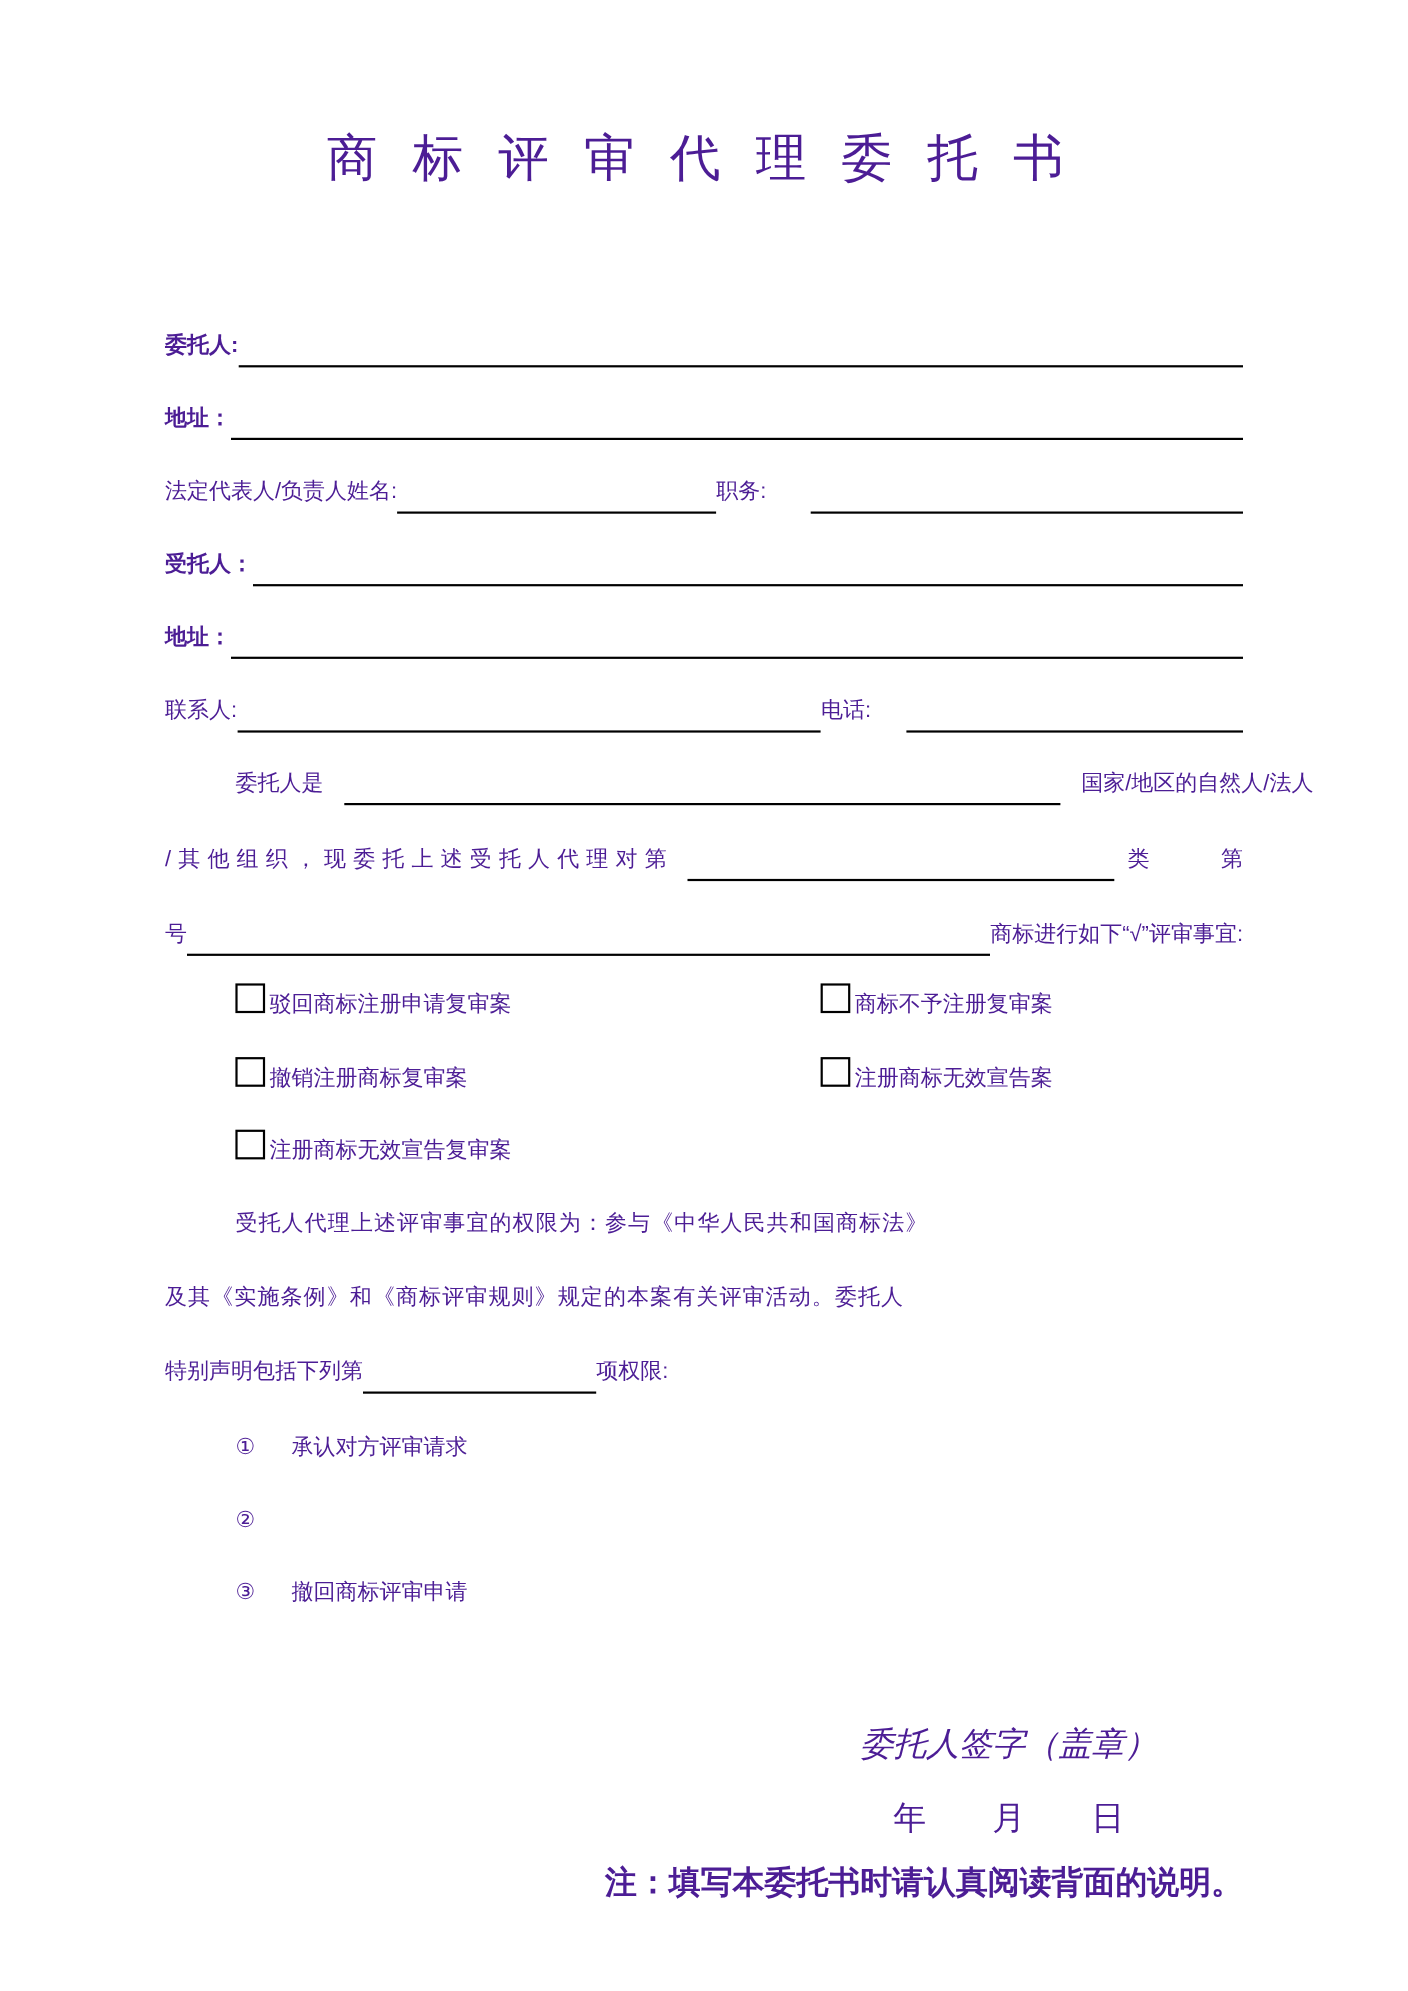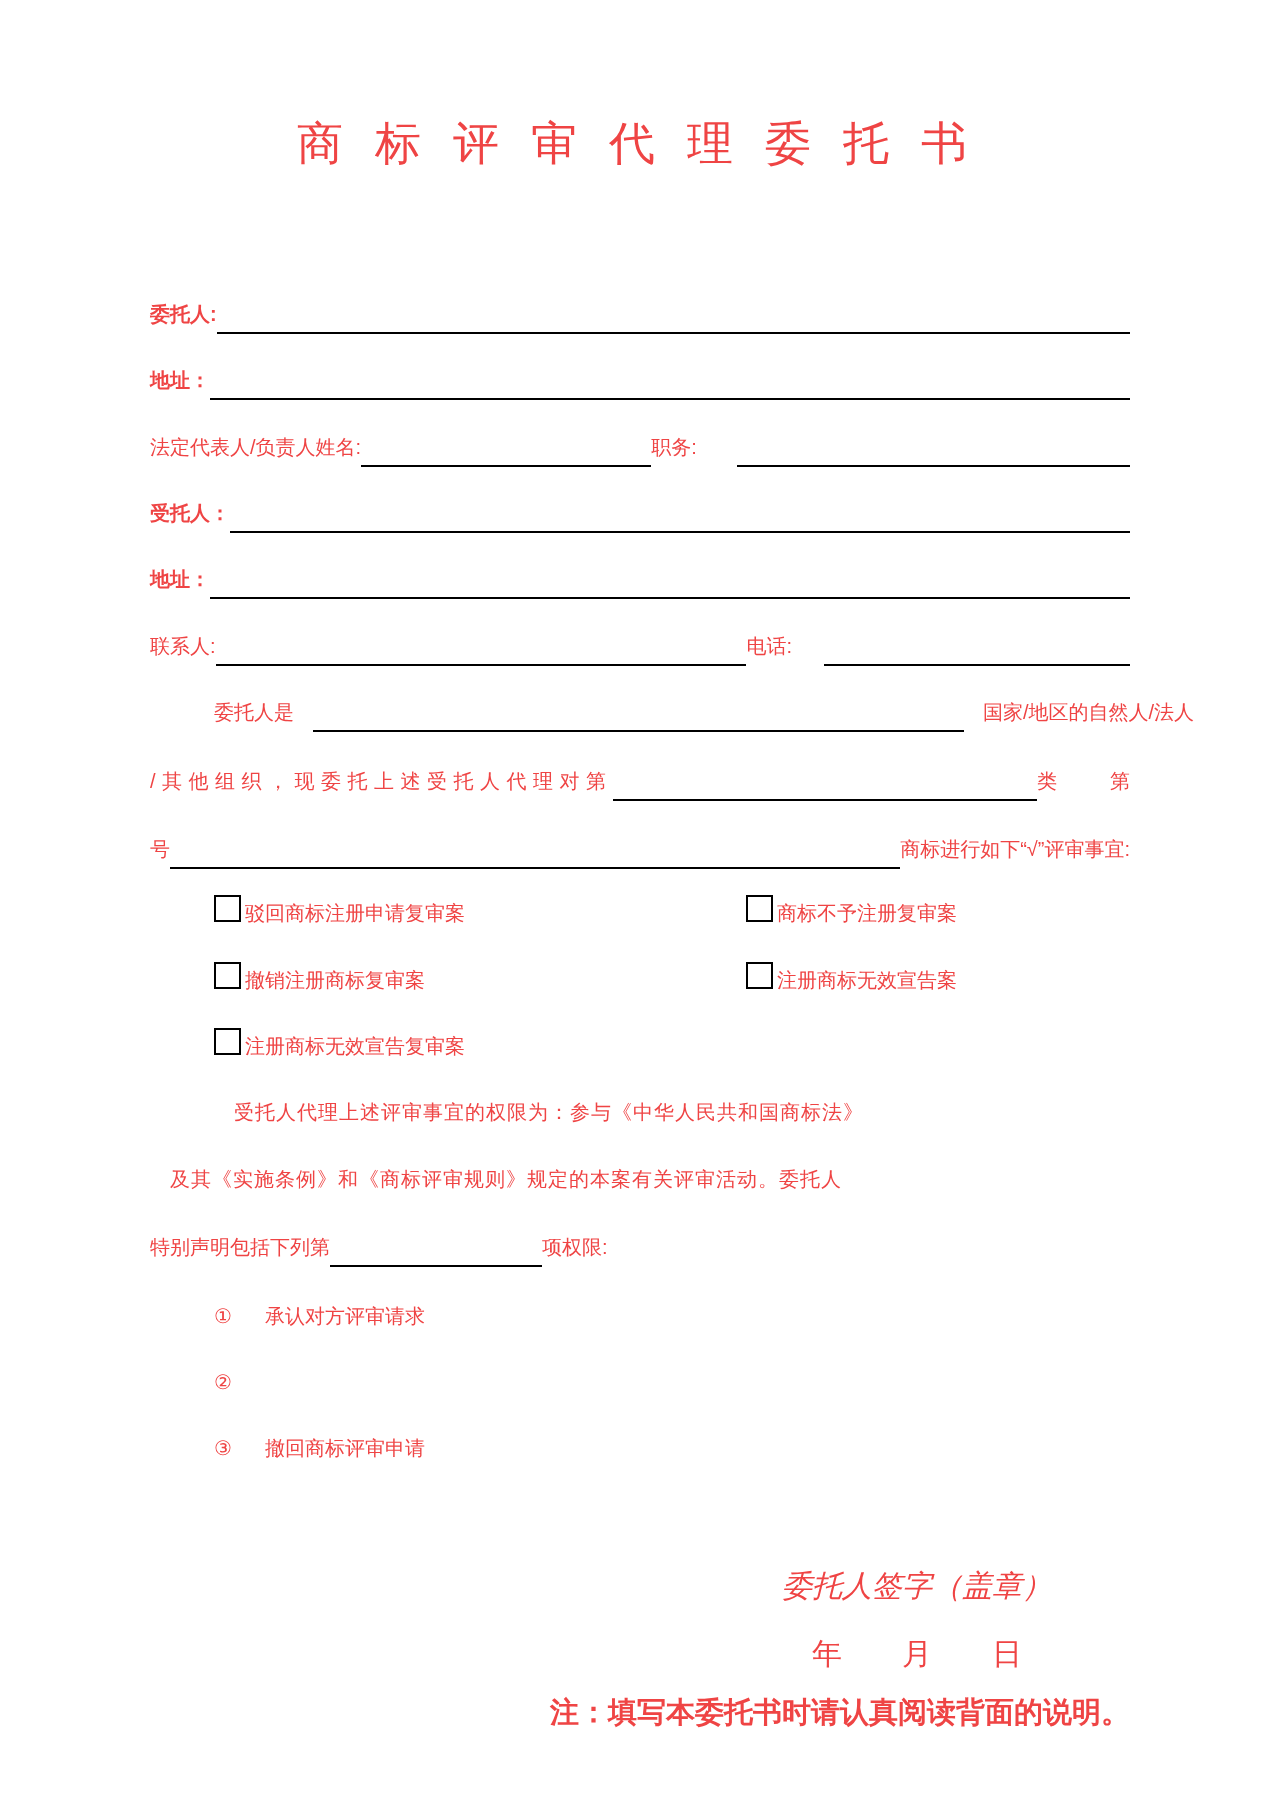--- a/index.html
+++ b/index.html
@@ -1,38 +1,38 @@
 <!DOCTYPE html>
 <html><head>
 <meta charset="utf-8">
 <style>
   html,body { margin:0; padding:0; background:#ffffff; }
   .page {
     position:relative; width:1280px; height:1810px; background:#ffffff;
-    color:#ef4444; font-family:"Liberation Sans", sans-serif; overflow:hidden;
+    color:#4c1d95; font-family:"Liberation Sans", sans-serif; overflow:hidden;
   }
   .title {
     position:absolute; top:118px; left:0; width:100%; text-align:center;
     font-family:"Liberation Serif", serif; font-size:46px; line-height:52px;
     letter-spacing:32px; padding-left:16px; box-sizing:border-box; white-space:nowrap;
   }
   .subtitle {
     position:absolute; top:190px; left:0; width:100%; text-align:center;
     font-family:"Liberation Serif", serif; font-size:33px; line-height:40px; letter-spacing:2px;
   }
   .line {
     position:absolute; left:150px; width:980px; display:flex; align-items:flex-end;
     font-size:20px; line-height:40px; white-space:nowrap;
   }
   .b { font-weight:bold; }
   .ul { border-bottom:2px solid #000; height:40px; }
   .grow { flex:1 1 auto; }
   .indent { padding-left:64px;gap:19px; }
   .ls { letter-spacing:6.5px; }
-  .ls1 { letter-spacing:1px;margin-left:20px; }
+  .ls1 { letter-spacing:1px; }
   .cb {
     display:inline-block; width:23px; height:23px; border:2px solid #000;
     margin-right:4px; vertical-align:-2px; background:#fff;
   }
   .col2 { position:absolute; left:596px; bottom:0; }
   .num { margin-right:14px; }
   .freeline { position:absolute; display:flex; align-items:flex-end; font-size:30px; line-height:40px; white-space:nowrap; }
   .note { font-size:29px; font-weight:bold;justify-content:flex-end; }
   .gap53 { margin-left:53px; }
   .gap60 { margin-left:60px; }
@@ -82,21 +82,21 @@
     <span>电话:</span>
     <span class="ul w306 ml32"></span>
   </div>
 
   <div class="line indent" style="top:690px;">
     <span>委托人是</span>
     <span class="ul grow"></span>
     <span>国家/地区的自然人/法人</span>
   </div>
 
-  <div class="line" style="top:759px;">
+  <div class="line" style="top:759px;gap:12px;">
     <span class="ls">/其他组织，现委托上述受托人代理对第</span>
     <span class="ul grow"></span>
     <span>类</span>
     <span class="gap53">第</span>
   </div>
 
   <div class="line" style="top:827px;">
     <span>号</span>
     <span class="ul grow"></span>
     <span>商标进行如下“√”评审事宜:</span>

